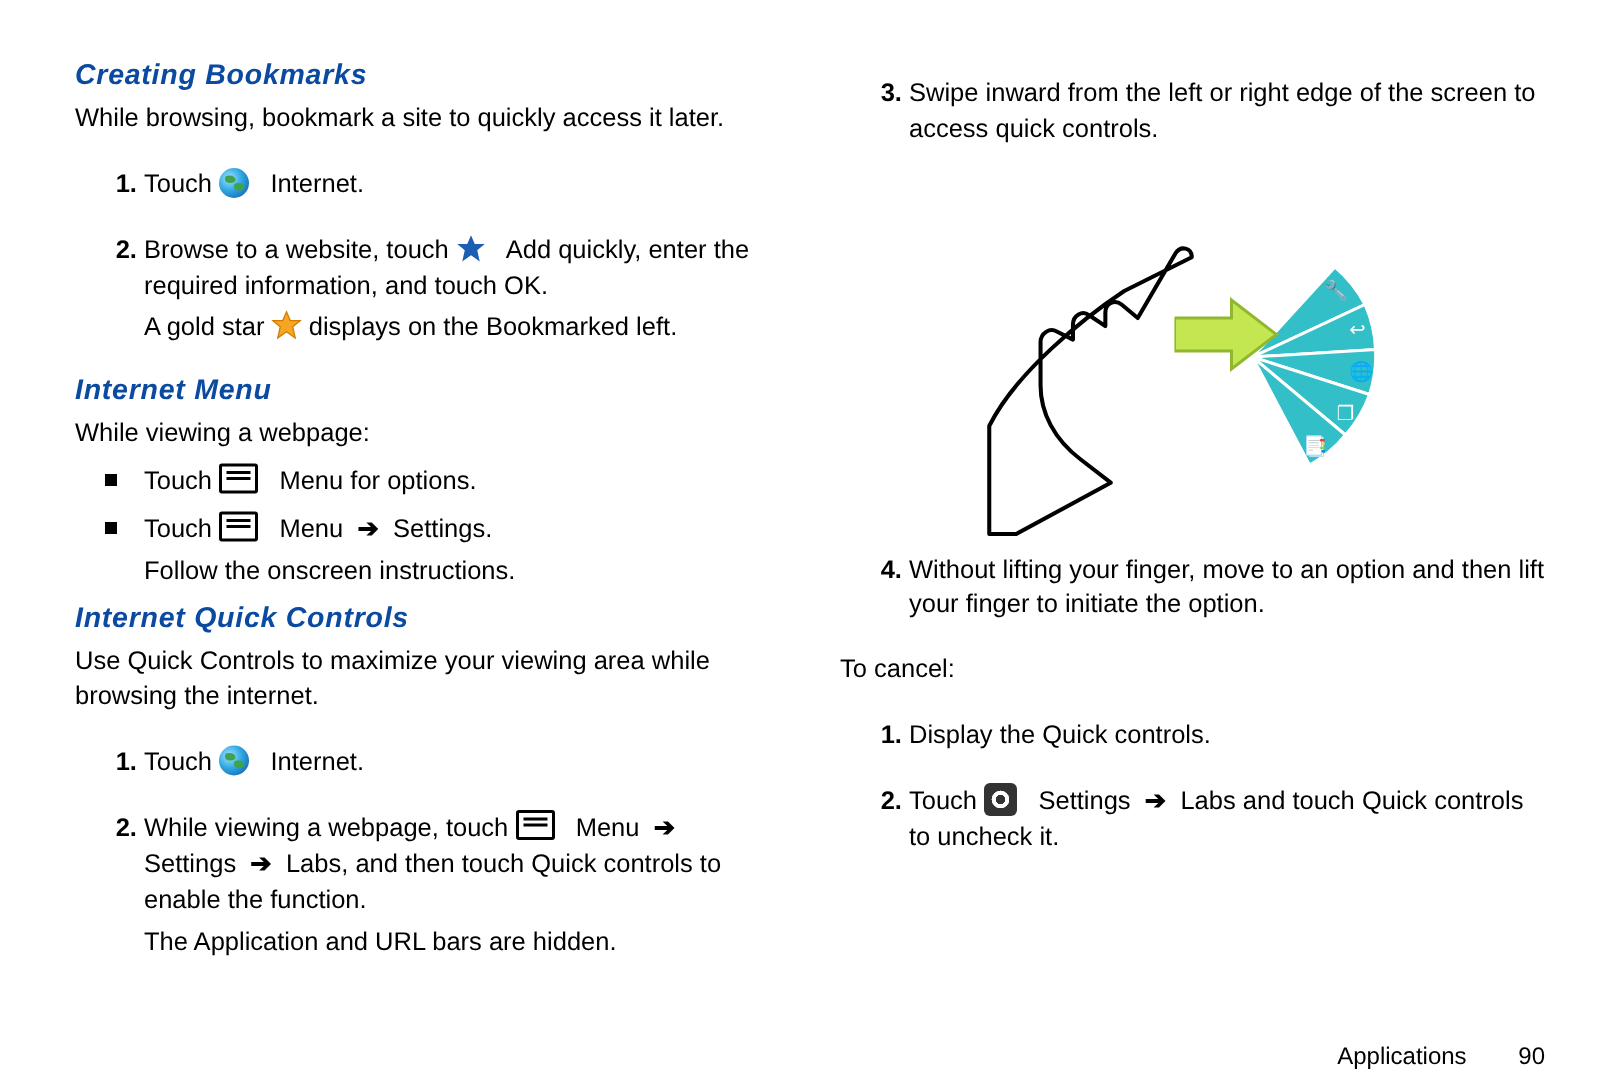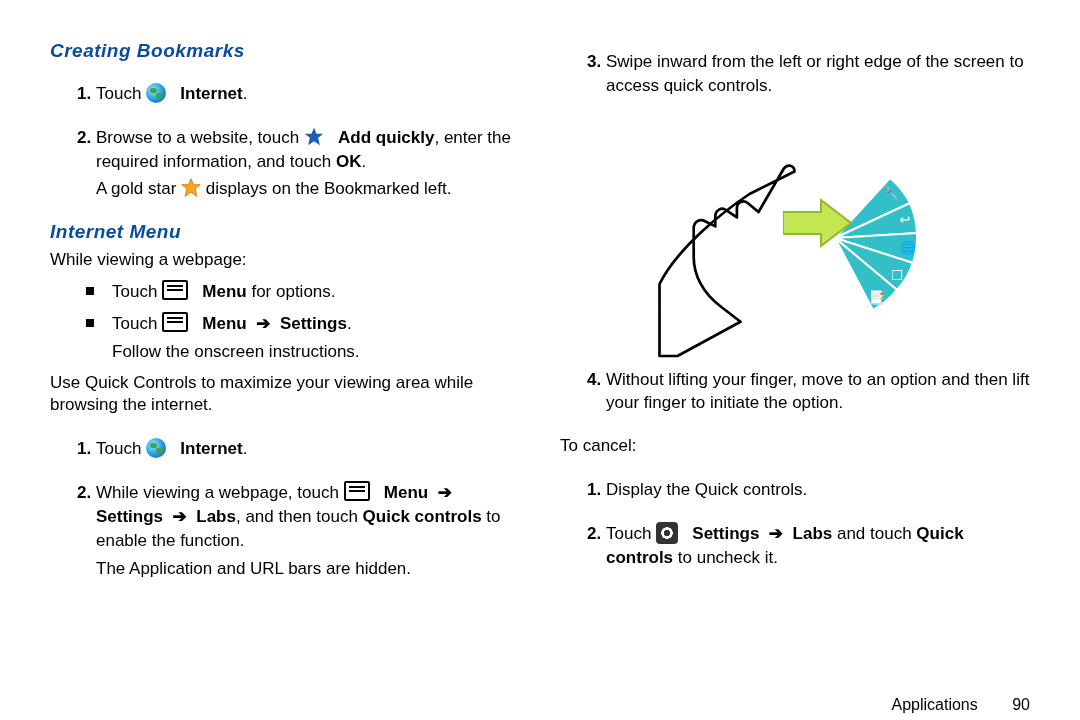--- a/index.html
+++ b/index.html
@@ -32,29 +32,29 @@
     font-weight: bold;
     font-size: 19px;
     margin: 10px 0 6px 0;
     letter-spacing: 0.5px;
   }
   p { margin: 4px 0 8px 0; line-height: 1.35; }
   ol.steps { margin: 4px 0 8px 0; padding-left: 46px; }
   ol.steps > li { margin: 20px 0; line-height: 1.4; }
   ol.steps > li::marker { font-weight: bold; }
   ul.bullets { list-style: none; margin: 4px 0 8px 0; padding-left: 46px; }
-  ul.bullets > li { position: relative; margin: 4px 16px; line-height: 1.4; }
+  ul.bullets > li { position: relative; margin: 4px 0; line-height: 1.4; }
   ul.bullets > li::before {
     content: "";
     position: absolute;
     left: -26px; top: 7px;
     width: 8px; height: 8px;
     background: #000;
   }
-  .b { font-weight: bold; }
+  .b { font-weight: normal; }
   .arrow { font-weight: bold; }
   .inline-icon {
     display: inline-block;
     vertical-align: -4px;
     width: 20px; height: 20px;
   }
   .icon-globe {
     border-radius: 50%;
     background: radial-gradient(circle at 35% 35%, #9fe3ff 0%, #2ea7e0 45%, #1a6fb5 80%);
     position: relative;
@@ -116,20 +116,21 @@
   }
 </style>
 </head>
 <body>
 
 <div class="page">
 
   <div class="col">
 
     <h2 class="section">Creating Bookmarks</h2>
+    <p>While browsing, bookmark a site to quickly access it later.</p>
     <ol class="steps">
       <li>
         <span>Touch </span>
         <span class="inline-icon icon-globe"></span>
         <span>&nbsp;</span>
         <span class="b">Internet</span><span>.</span>
       </li>
       <li>
         <span>Browse to a website, touch </span>
         <span class="inline-icon">
@@ -166,20 +167,21 @@
         <span>Touch </span>
         <span class="inline-icon icon-menu"></span>
         <span>&nbsp;</span>
         <span class="b">Menu</span>
         <span class="b arrow">&nbsp;</span><span class="b arrow">➔</span><span>&nbsp;</span>
         <span class="b">Settings</span><span>.</span>
         <div style="margin-top:4px">Follow the onscreen instructions.</div>
       </li>
     </ul>
 
+    <h2 class="section">Internet Quick Controls</h2>
     <p>Use Quick Controls to maximize your viewing area while browsing the internet.</p>
     <ol class="steps">
       <li>
         <span>Touch </span>
         <span class="inline-icon icon-globe"></span>
         <span>&nbsp;</span>
         <span class="b">Internet</span><span>.</span>
       </li>
       <li>
         <span>While viewing a webpage, touch </span>

